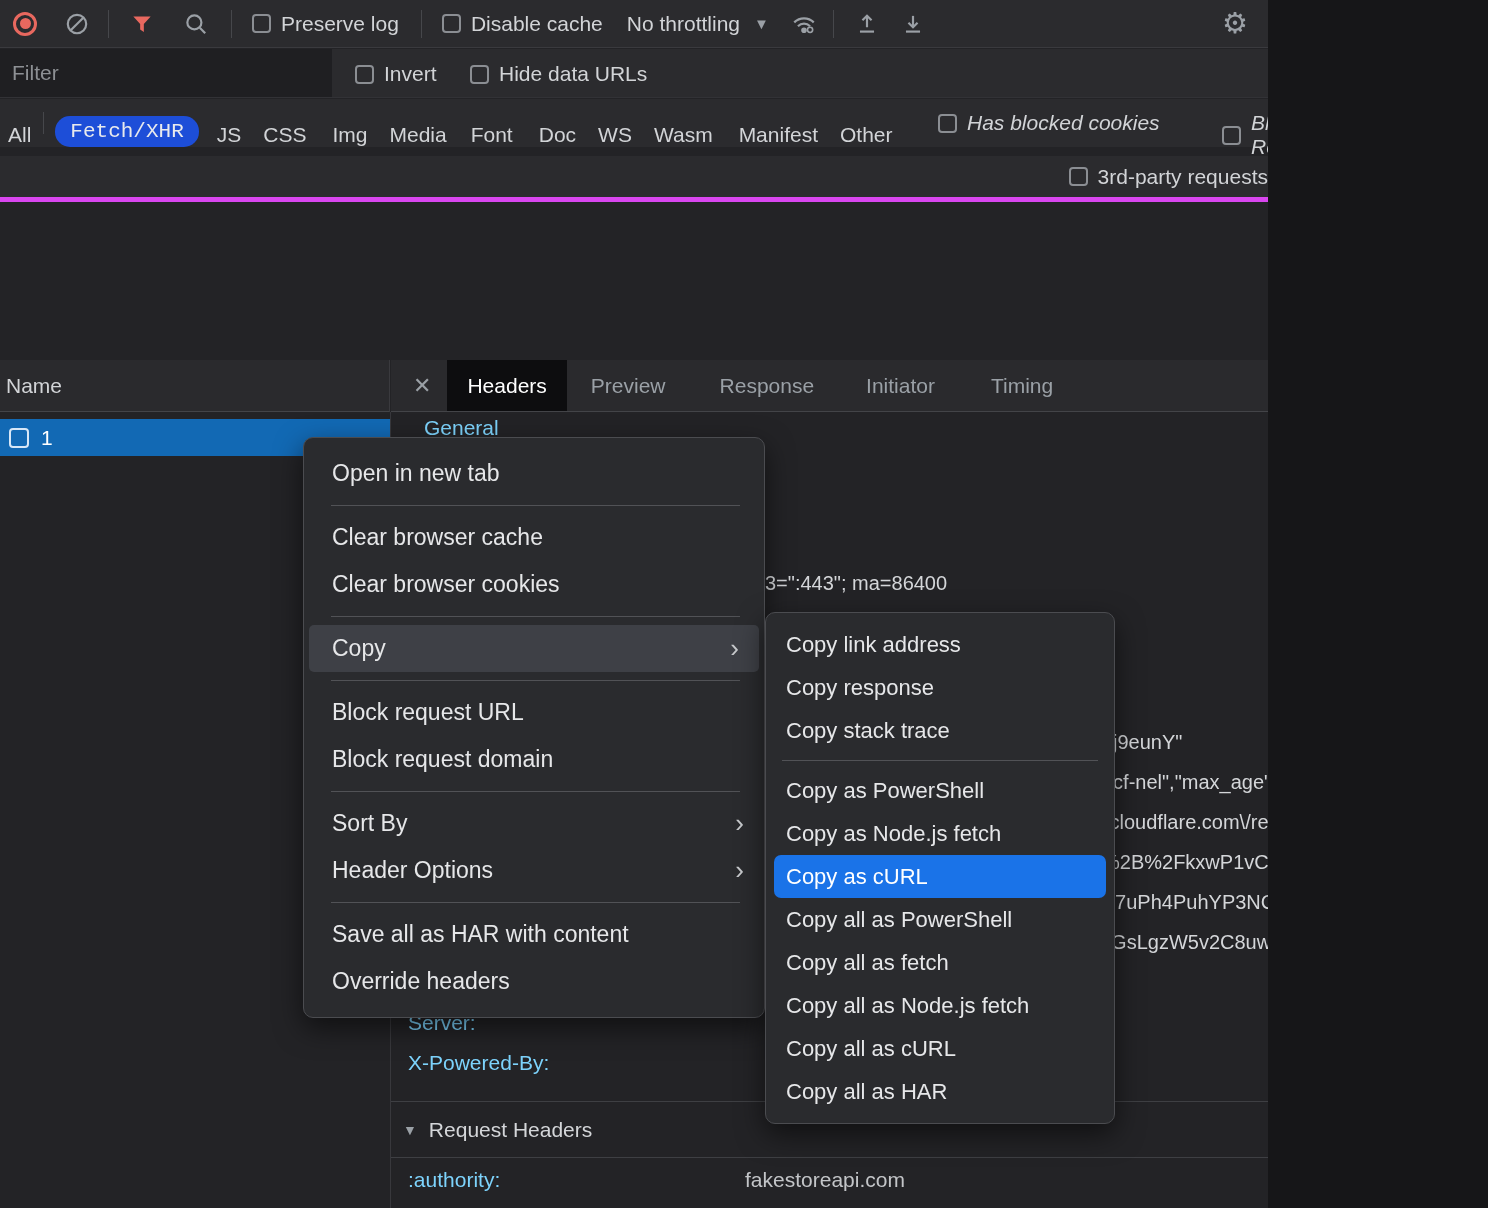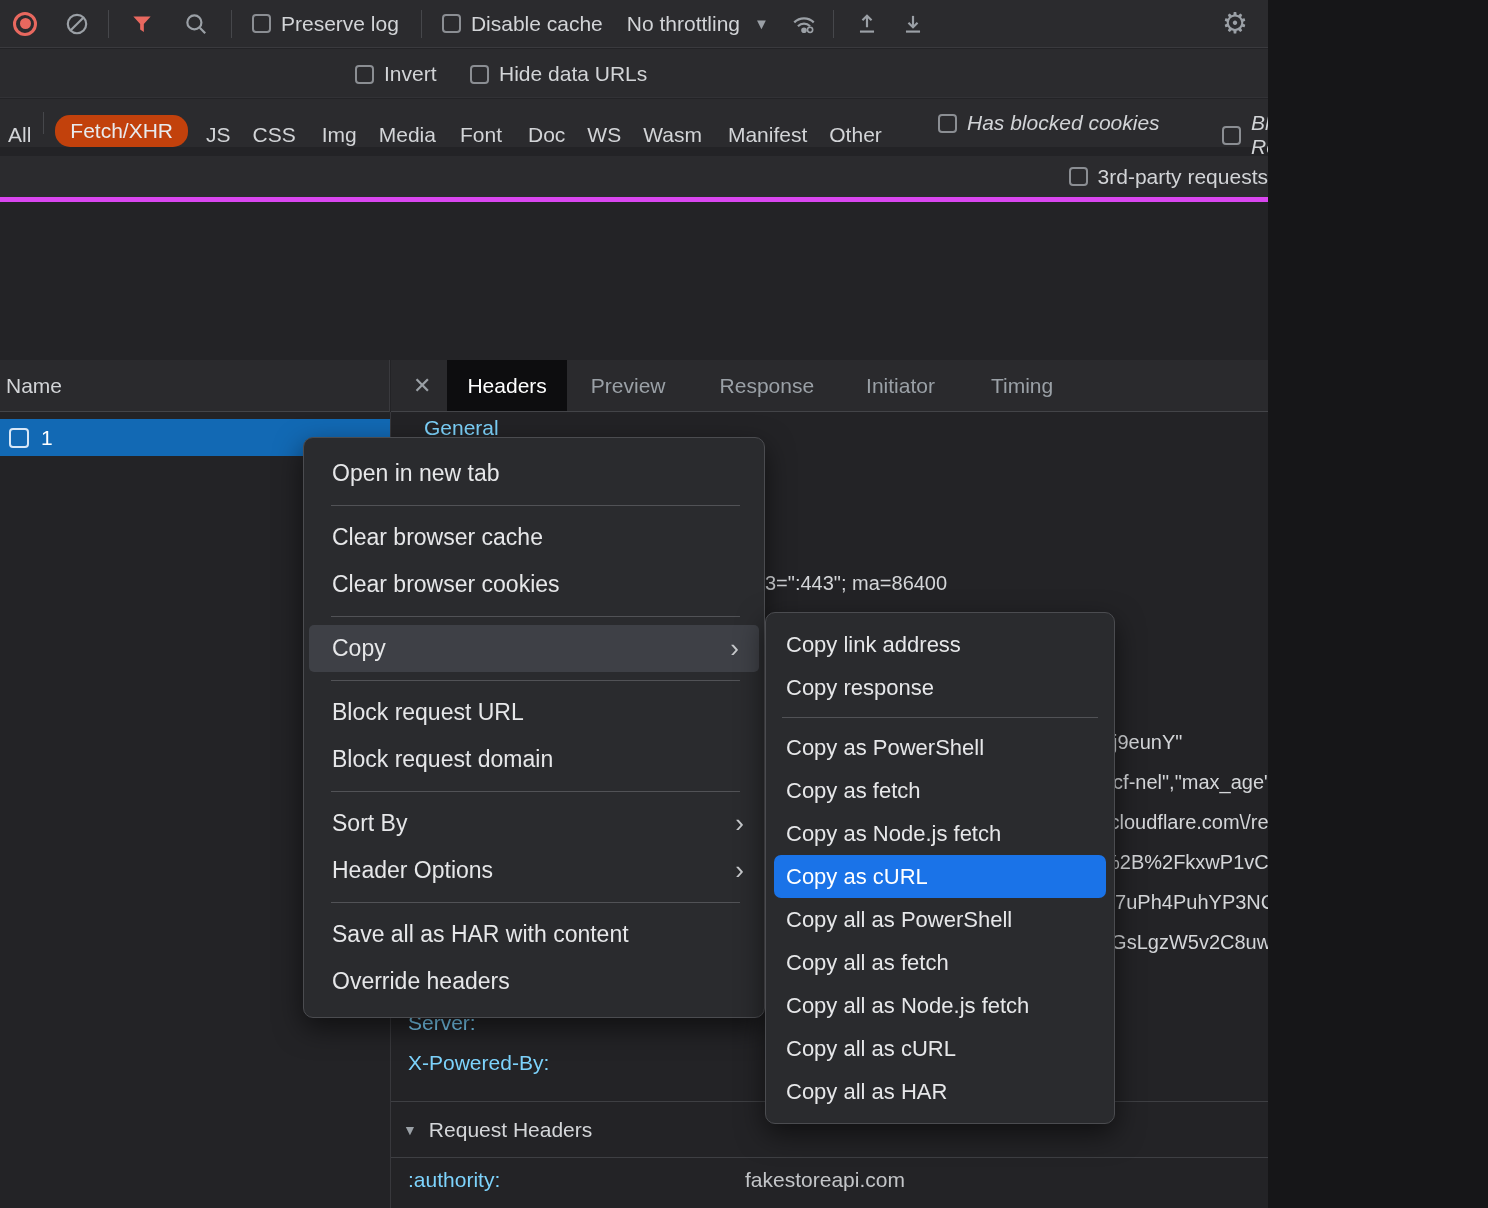--- a/index.html
+++ b/index.html
@@ -30,21 +30,21 @@
   .filter-input-wrap input {
     width:100%; height:100%; background:transparent; border:none; outline:none;
     color:#cfd1d4; font-size:21px; padding:0 12px; font-family:inherit;
   }
   .filter-input-wrap input::placeholder { color:#8d9094; opacity:1; }
   .filter-row .check-group { position:absolute; top:13px; }
 
   
   .types-row { top:99px; height:48px; display:flex; align-items:flex-end; font-size:21px; }
   .tf { color:#d2d4d7; cursor:pointer; flex:0 0 auto; }
-  .tf-pill { background:#c2410c; border-radius:15px; padding:4px 15px; color:#e8eaed; }
+  .tf-pill { background:#1d4ed8; border-radius:15px; padding:4px 15px; color:#e8eaed;font-family:Liberation Mono, monospace; }
   .types-row .check-group { position:absolute; top:12px;font-style:italic; }
 
   
   .third-row { top:156px; height:46px; border-bottom:5px solid #d946ef; display:flex; align-items:center;justify-content:flex-end; }
 
   
   .waterfall {
     top:195px; height:164px; background:#232326;
     background-image:linear-gradient(to left, #36373b 1px, transparent 1px);
     background-size:144.7px 100%;
@@ -169,20 +169,23 @@
           <path d="M7.8 10.8 L12 15 L16.2 10.8"></path>
           <path d="M5.5 19 H18.5"></path>
       </svg>
     </div>
     <div class="icon-btn" style="position:absolute; right:14px">
       <span class="gear">⚙</span>
     </div>
   </div>
 
   <div class="bar filter-row">
+    <div class="filter-input-wrap">
+      <input type="text" placeholder="Filter" style="">
+    </div>
     <label class="check-group" style="left:355px">
       <span class="cb"></span>
       <span>Invert</span>
     </label>
     <label class="check-group" style="left:470px">
       <span class="cb"></span>
       <span>Hide data URLs</span>
     </label>
   </div>
 
@@ -280,23 +283,23 @@
       <span class="sub-arrow">›</span>
     </div>
     <div class="msep"></div>
     <div class="mi">Save all as HAR with content</div>
     <div class="mi">Override headers</div>
   </div>
 
   <div class="menu copy-submenu">
     <div class="mi">Copy link address</div>
     <div class="mi">Copy response</div>
+    <div class="mi">Copy stack trace</div>
     <div class="msep" style="margin:8px 16px"></div>
     <div class="mi">Copy as PowerShell</div>
-    <div class="mi">Copy as fetch</div>
     <div class="mi">Copy as Node.js fetch</div>
     <div class="mi blue">Copy as cURL</div>
     <div class="mi">Copy all as PowerShell</div>
     <div class="mi">Copy all as fetch</div>
     <div class="mi">Copy all as Node.js fetch</div>
     <div class="mi">Copy all as cURL</div>
     <div class="mi">Copy all as HAR</div>
   </div>
 
 </div>

